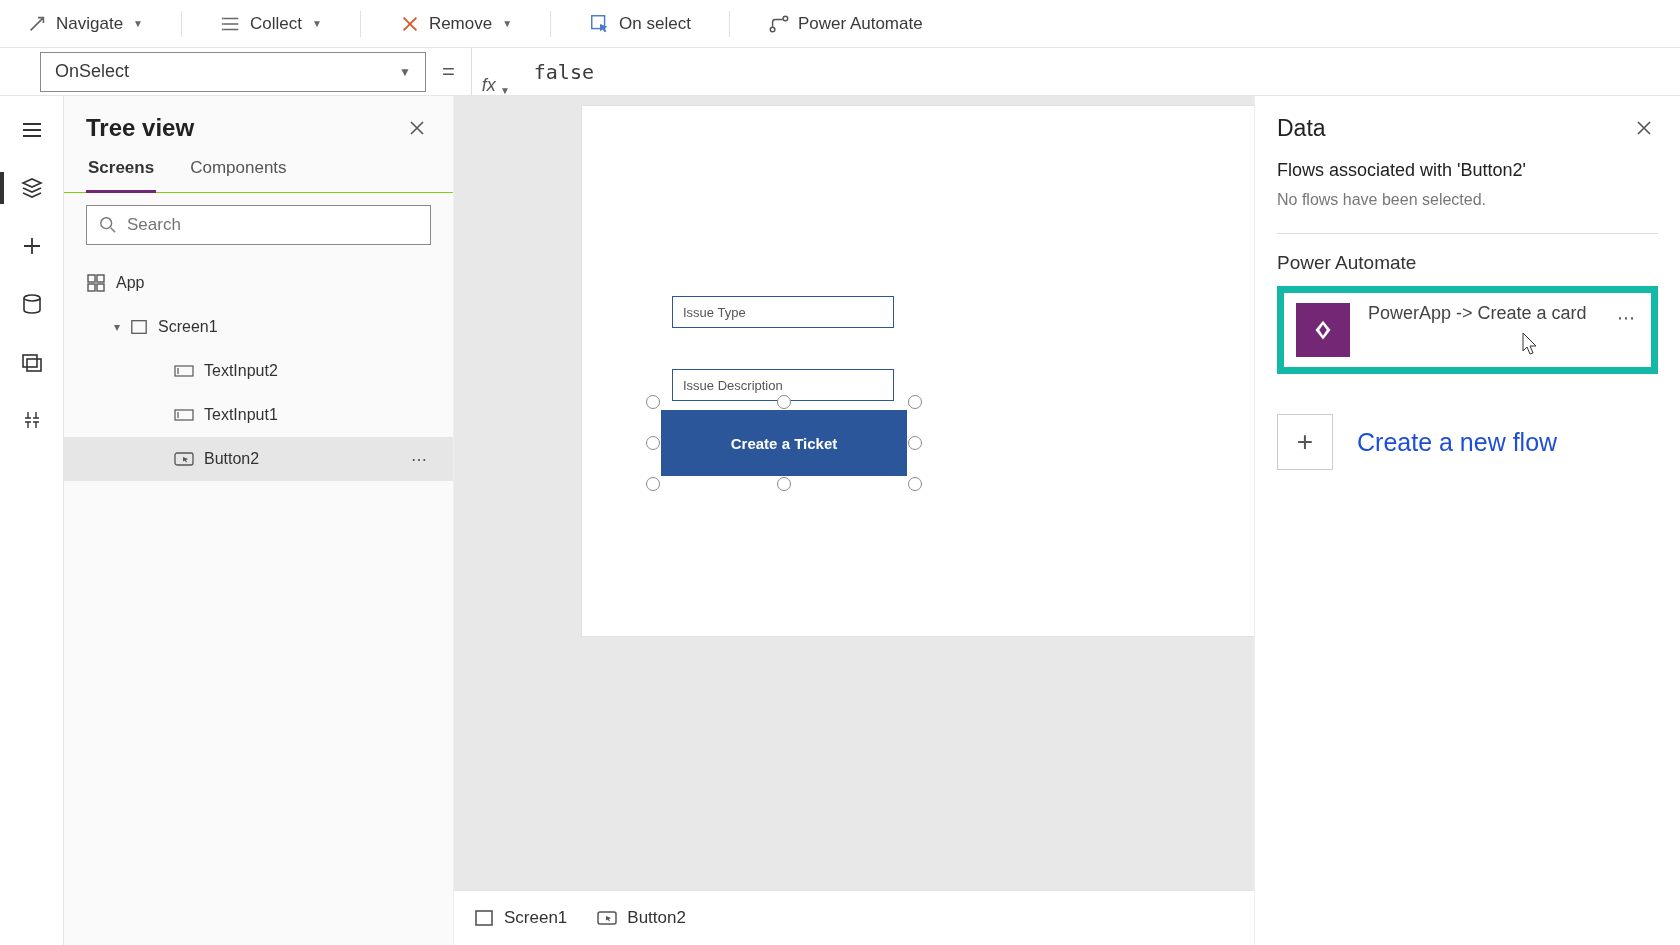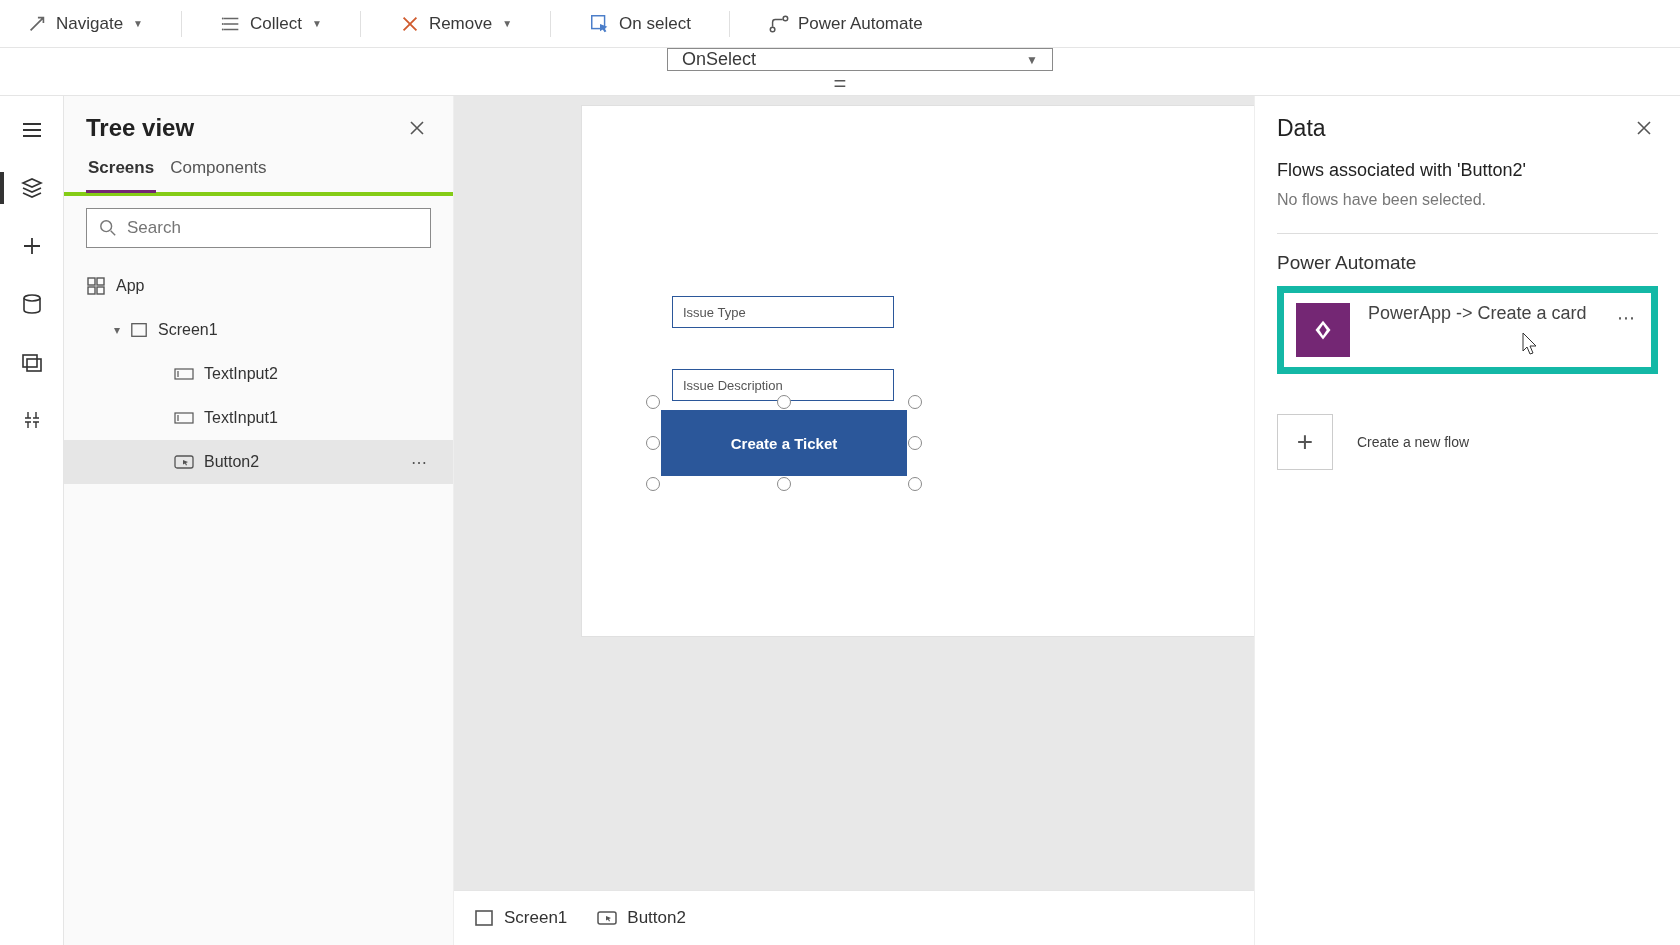--- a/index.html
+++ b/index.html
@@ -6,41 +6,41 @@
 html, body { width: 1680px; height: 945px; overflow: hidden; background: #f4f4f4; }
 
 
 .toolbar { height: 48px; background: #fff; display: flex; align-items: center; padding: 0 12px; gap: 20px; border-bottom: 1px solid #e5e5e5; }
 .tb-btn { display: flex; align-items: center; gap: 8px; padding: 6px 14px; cursor: pointer; color: #3a3a3a; font-size: 17px; }
 .tb-btn .caret { font-size: 10px; color: #666; margin-left: 2px; }
 .tb-sep { width: 1px; height: 26px; background: #e0e0e0; margin: 0 4px; }
 .ic-sm { width: 22px; height: 22px; display: inline-flex; }
 
 
-.formula-row { height: 48px; background: #fff; display: flex; align-items: center; border-bottom: 1px solid #e5e5e5; flex-direction: column; }
+.formula-row { height: 48px; background: #fff; display: flex; align-items: center; border-bottom: 1px solid #e5e5e5; }
 .prop-dd { margin-left: 40px; width: 386px; height: 40px; border: 1px solid #8a8a8a; display: flex; align-items: center; padding: 0 14px; font-size: 18px; color: #3a3a3a; justify-content: space-between; cursor: pointer; }
 .eq-sign { padding: 0 16px; font-size: 22px; color: #555; }
 .fx-btn { display: flex; align-items: flex-end; gap: 4px; padding: 0 10px; border-left: 1px solid #ddd; height: 48px; cursor: pointer; }
 .fx-label { font-style: italic; font-size: 18px; color: #555; }
 .formula-input { flex: 1; padding: 0 14px; font-size: 20px; font-family: Consolas, monospace; color: #3a3a3a; }
 
 
 .body-row { display: flex; height: calc(945px - 48px - 48px); }
 
 
 .rail { width: 64px; background: #fff; border-right: 1px solid #e5e5e5; display: flex; flex-direction: column; align-items: center; padding-top: 10px; gap: 10px; }
 .rail-btn { width: 48px; height: 48px; display: flex; align-items: center; justify-content: center; cursor: pointer; position: relative; }
 .rail-btn.active::before { content: ""; position: absolute; left: -8px; top: 8px; bottom: 8px; width: 4px; background: #333; }
 
 
 .tree-panel { width: 390px; background: #fafafa; border-right: 1px solid #eee; display: flex; flex-direction: column; }
 .tree-header { display: flex; align-items: center; justify-content: space-between; padding: 18px 22px 8px 22px; }
 .tree-title { font-size: 24px; font-weight: 600; color: #222; }
 .close-x { cursor: pointer; color: #555; font-size: 16px; padding: 6px; }
-.tree-tabs { display: flex; gap: 12px; padding: 0 22px; border-bottom: 4px solid #84cc16; }
+.tree-tabs { display: flex; gap: 32px; padding: 0 22px; border-bottom: 1px solid #84cc16; }
 .tree-tab { font-size: 17px; color: #555; padding: 8px 2px 12px 2px; cursor: pointer; }
 .tree-tab.active { color: #333; font-weight: 600; border-bottom: 3px solid #742774; margin-bottom: -1px; }
 .search-wrap { padding: 12px 22px; }
 .search-box { width: 100%; height: 40px; border: 1px solid #8a8a8a; display: flex; align-items: center; padding: 0 12px; gap: 10px; background: #fff; }
 .search-box input { border: none; outline: none; flex: 1; font-size: 17px; color: #333; background: transparent; }
 .tree-list { flex: 1; padding-top: 4px; text-align: center; }
 .tree-item { display: flex; align-items: center; height: 44px; padding: 0 22px; gap: 10px; cursor: pointer; font-size: 16px; color: #333; }
 .tree-item.lvl1 { padding-left: 64px; }
 .tree-item.lvl2 { padding-left: 110px; }
 .tree-item.sel { background: #e6e6e6; }
@@ -71,21 +71,21 @@
 .dp-sub { font-size: 18px; color: #222; margin-top: 6px; }
 .dp-muted { font-size: 16px; color: #777; margin-top: 10px; }
 .dp-div { height: 1px; background: #ddd; margin: 24px 0 18px 0; }
 .dp-sec { font-size: 19px; color: #333; margin-bottom: 12px; }
 .flow-card { border: 7px solid #14b8a6; display: flex; align-items: flex-start; padding: 10px 12px; gap: 18px; cursor: pointer; position: relative; }
 .flow-icon { width: 54px; height: 54px; background: #742774; display: flex; align-items: center; justify-content: center; }
 .flow-label { font-size: 18px; color: #444; flex: 1; }
 .flow-more { color: #555; padding: 4px; cursor: pointer; font-size: 18px; }
 .new-flow { display: flex; align-items: center; gap: 24px; margin-top: 40px; cursor: pointer; }
 .new-flow-btn { width: 56px; height: 56px; border: 1px solid #ccc; display: flex; align-items: center; justify-content: center; color: #555; font-size: 28px; }
-.new-flow-lab { font-size: 14px; color: #404040; }
+.new-flow-lab { font-size: 25px; color: #1d4ed8; }
 .cursor-img { position: absolute; left: 232px; top: 38px; pointer-events: none; }
 
 svg { display: block; }
 </style>
 </head>
 <body>
 
 <div class="toolbar">
   <div class="tb-btn">
     <span class="ic-sm">

